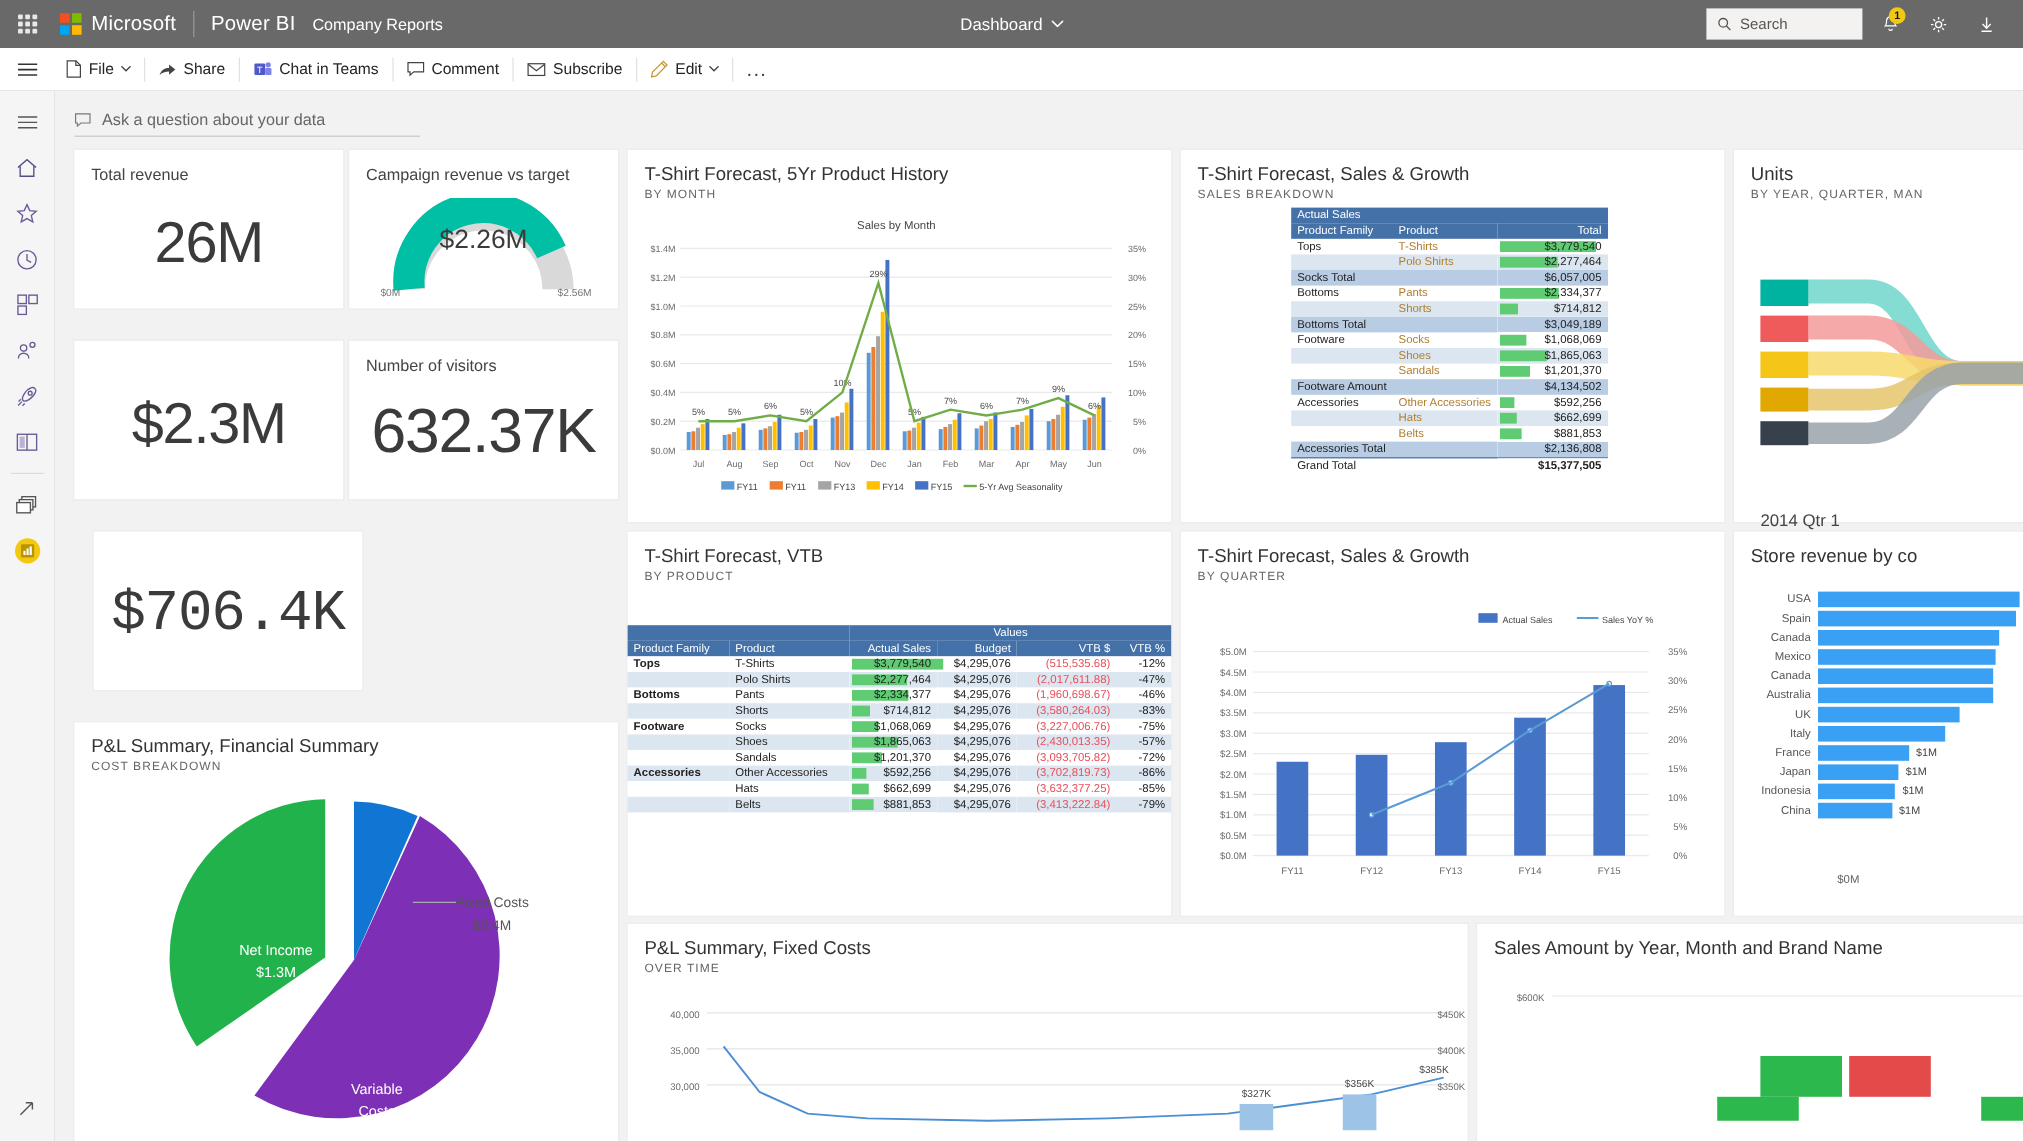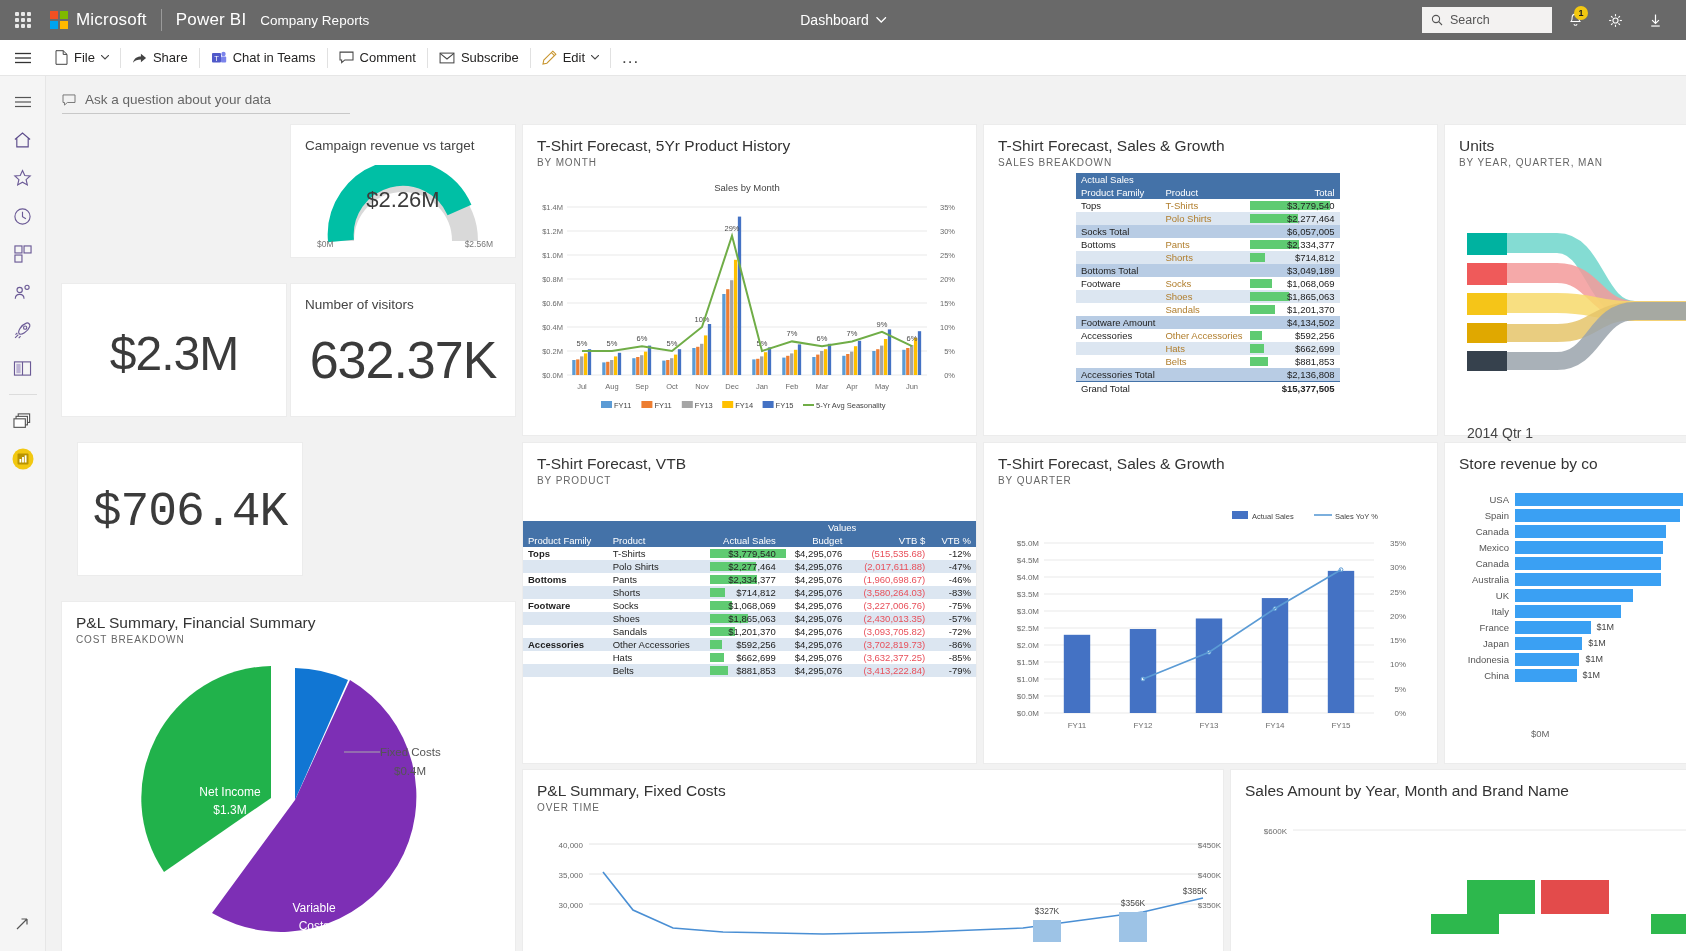--- a/index.html
+++ b/index.html
@@ -350,20 +350,24 @@
 
 <div class="canvas">
 
   <div class="qna-bar">
     <svg width="14" height="12" viewBox="0 0 15 13">
         <path d="M1 1h13v8.2H5.8L2.6 12V9.2H1z" stroke="#777" stroke-width="1.05" fill="none"></path>
       </svg>
     <span>Ask a question about your data</span>
   </div>
 
+  <div class="tile" style="left:16px; top:49px; width:224px; height:132px;">
+    <div class="kpi-label">Total revenue</div>
+    <div class="kpi-value" style="top:50px;">26M</div>
+  </div>
 
   <div class="tile" style="left:245px; top:49px; width:224px; height:132px;">
     <div class="kpi-label">Campaign revenue vs target</div>
     <div class="gauge-wrap">
       <svg width="160" height="80" viewBox="0 0 160 80">
         <path d="M18 76 A62 62 0 0 1 142 76" stroke="#d9d9d9" stroke-width="26" fill="none"></path>
         <path d="M18 76 A62 62 0 0 1 136.5 45" stroke="#00bfa5" stroke-width="26" fill="none"></path>
       </svg>
     </div>
     <div class="gauge-val">$2.26M</div>

